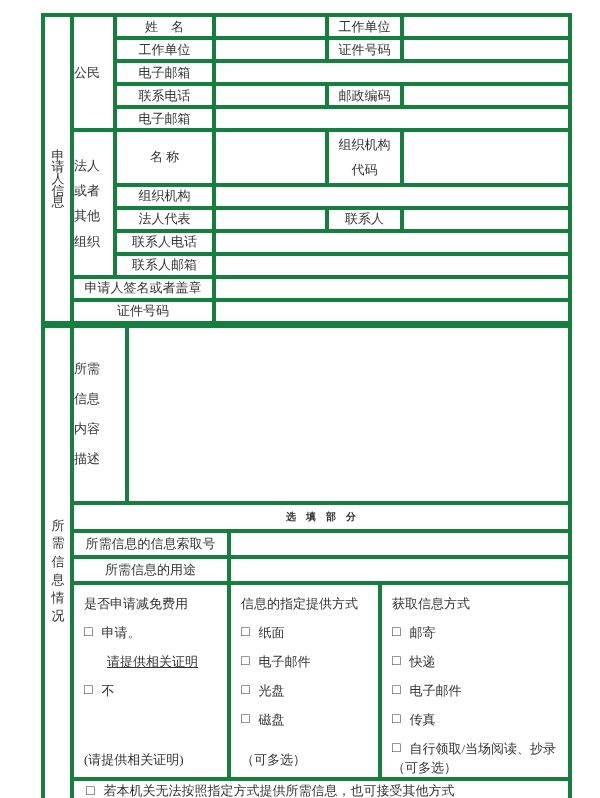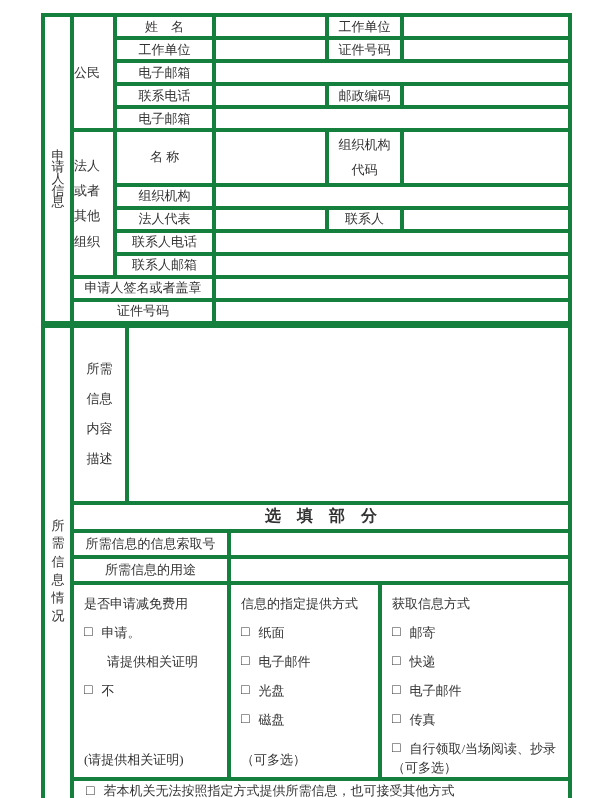--- a/index.html
+++ b/index.html
@@ -33,32 +33,32 @@
   .gcell { text-align: left; }
   .vcell { text-align: center; }
   .vtext {
     display: inline-block;
     writing-mode: vertical-rl;
     text-orientation: upright;
     letter-spacing: 0.9em;
     font-size: 13px;
   }
   .vtext-lg { letter-spacing: 1.4em; }
-  .desclbl { text-align: center; white-space: pre-line; line-height: 2.3; }
-  .hdr { text-align: center; font-weight: bold; font-size: 16px; }
+  .desclbl { white-space: pre-line; line-height: 2.3; }
+  .hdr { text-align: center; font-weight: bold; font-size: 10px; }
 
   .optcell { vertical-align: top; padding: 0; }
   .cellbox {
     display: flex; flex-direction: column;
     height: 192px;
     padding: 9px 6px 8px 10px;
   }
   .opt-title { line-height: 19px; }
   .opt { display: flex; align-items: center; margin-top: 10px; line-height: 19px; }
-  .opt.indent { padding-left: 23px; }
+  .opt.indent { padding-left: 23px; text-decoration: underline; }
   .cb { font-size: 14px; line-height: 1; margin-right: 9px; flex: 0 0 auto; }
   .opt-foot { margin-top: auto; line-height: 19px; }
 
   .footcell { padding-left: 12px; }
   .footflex { display: flex; align-items: center; }
 </style>
 </head>
 <body>
 
 <div class="page">

